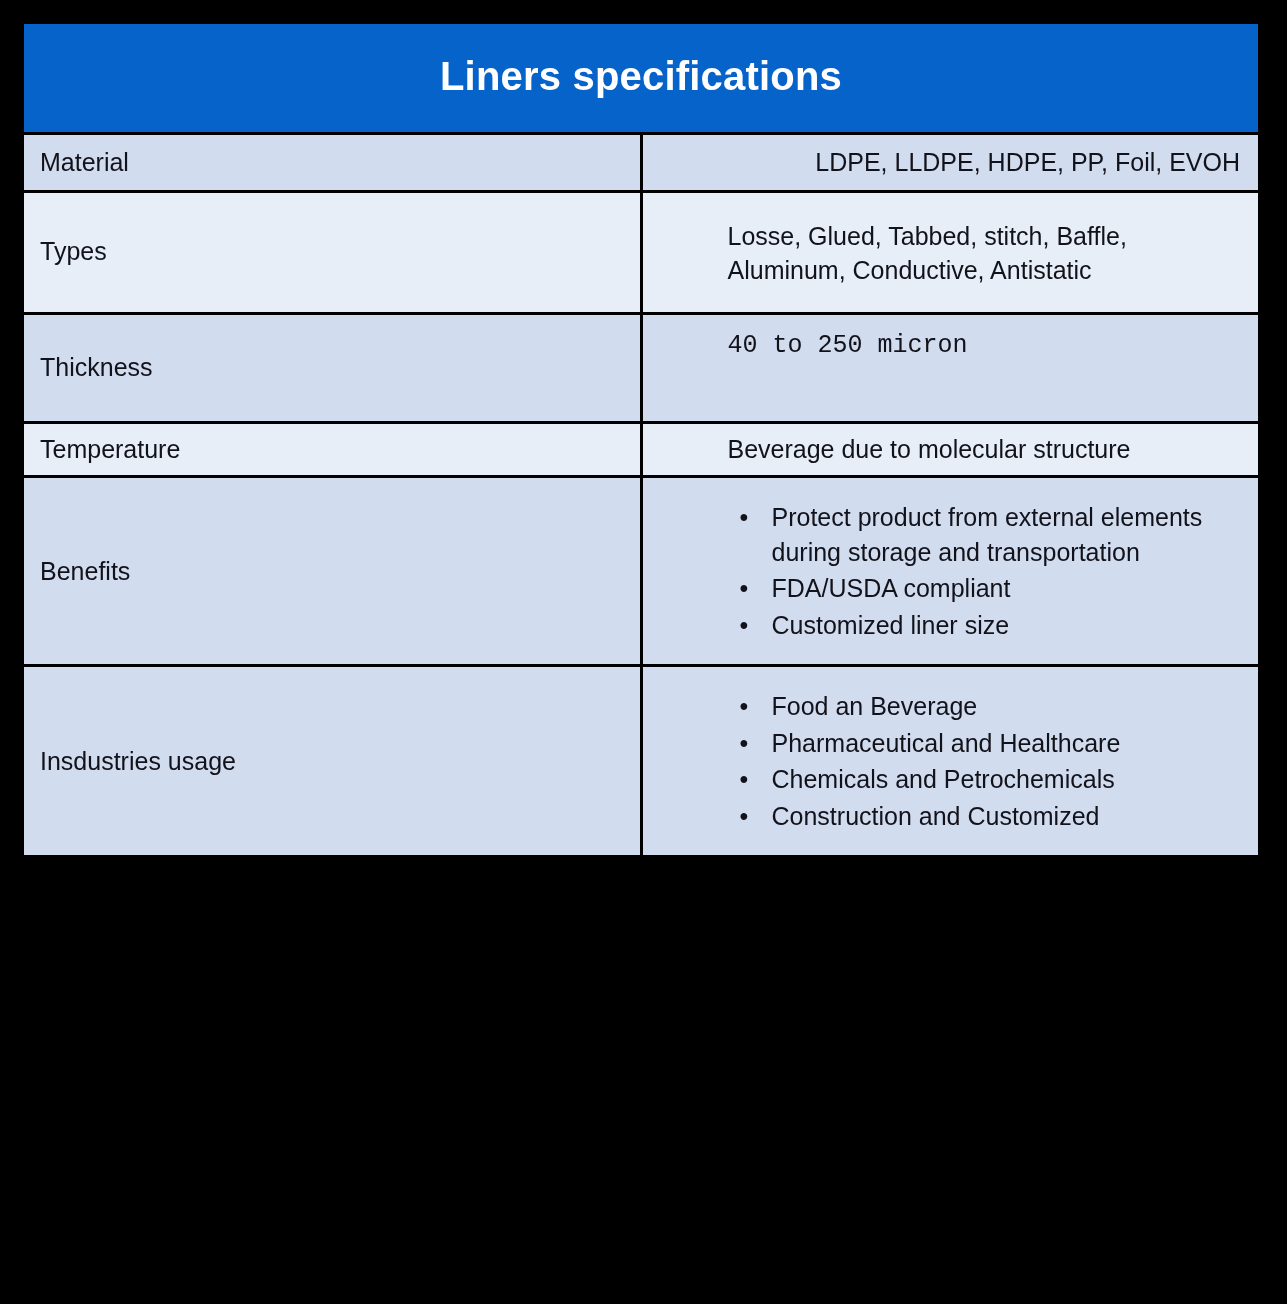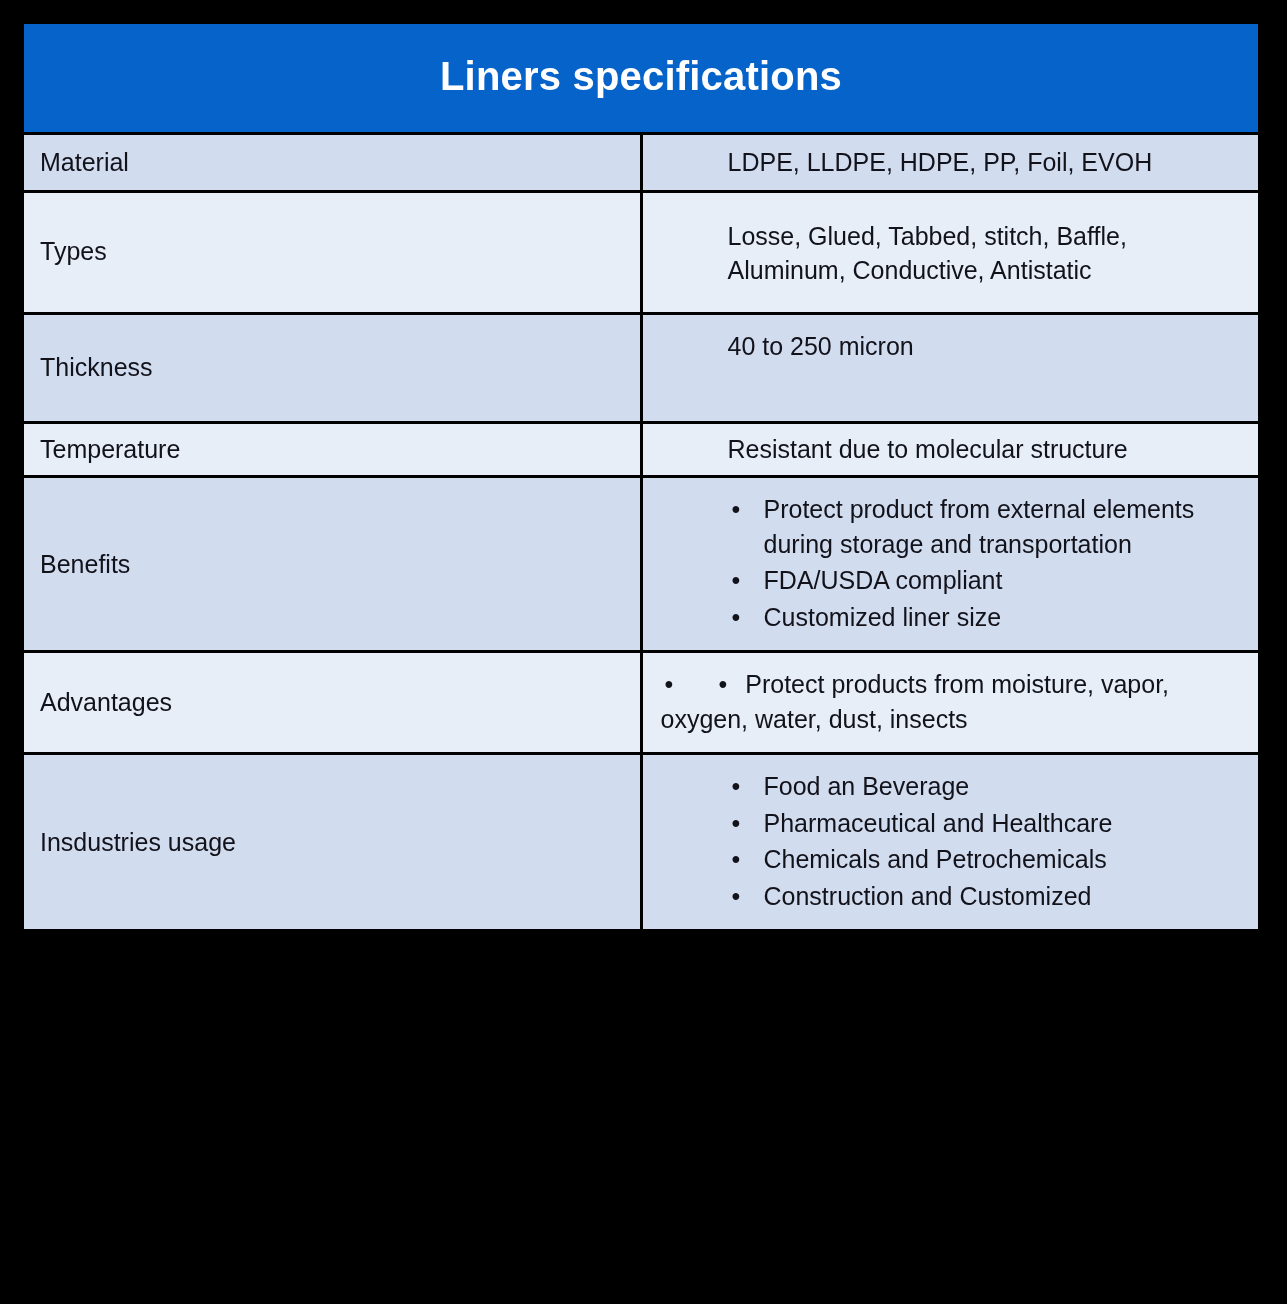--- a/index.html
+++ b/index.html
@@ -66,21 +66,21 @@
     padding: 14px 18px 14px 85px;
     box-sizing: border-box;
     line-height: 1.38;
     text-align: left;
   }
 
   .row-shade-a { background: #d2dcef; }
   .row-shade-b { background: #e7eef8; }
 
   .bullet-list {
-    margin: 0;
+    margin: 8px;
     padding: 0;
     list-style: none;
   }
   .bullet-list li {
     position: relative;
     padding-left: 36px;
     margin: 0 0 2px 0;
   }
   .bullet-list li::before {
     content: "\2022";
@@ -93,22 +93,22 @@
 
   
   .value-cell.flush { padding-left: 18px; }
   .bullet-list.no-hang li { padding-left: 0; text-indent: 0; }
   .bullet-list.no-hang li .blt {
     display: inline;
     margin-right: 18px;
     margin-left: 58px;
   }
 
-  .row-material .value-cell   { padding-top: 10px; padding-bottom: 10px; }
-  .row-thickness .value-cell  { padding-bottom: 58px; }
+  .row-material .value-cell   { padding-top: 10px; padding-bottom: 10px; text-align: right; }
+  .row-thickness .value-cell  { padding-bottom: 58px; font-family: Liberation Mono, monospace; }
   .row-types .value-cell      { padding-top: 26px; padding-bottom: 24px; margin-left: 39px; }
   .row-temperature .value-cell{ padding-top: 8px; padding-bottom: 8px; }
 </style>
 </head>
 <body>
 
 <div class="canvas">
   <table class="spec-table">
     <thead>
       <tr class="title-row">
@@ -127,42 +127,34 @@
         <td class="value-cell row-shade-b">Losse, Glued, Tabbed, stitch, Baffle, Aluminum, Conductive, Antistatic</td>
       </tr>
 
       <tr class="spec-row row-thickness">
         <td class="label-cell row-shade-a">Thickness</td>
         <td class="value-cell row-shade-a">40 to 250 micron</td>
       </tr>
 
       <tr class="spec-row row-temperature">
         <td class="label-cell row-shade-b">Temperature</td>
-        <td class="value-cell row-shade-b">Resistant due to molecular structure</td>
+        <td class="value-cell row-shade-b">Beverage due to molecular structure</td>
       </tr>
 
       <tr class="spec-row row-benefits">
         <td class="label-cell row-shade-a">Benefits</td>
         <td class="value-cell row-shade-a">
           <ul class="bullet-list">
             <li>Protect product from external elements during storage and transportation</li>
             <li>FDA/USDA compliant</li>
             <li>Customized liner size</li>
           </ul>
         </td>
       </tr>
 
-      <tr class="spec-row row-advantages">
-        <td class="label-cell row-shade-b">Advantages</td>
-        <td class="value-cell flush row-shade-b">
-          <ul class="bullet-list no-hang">
-            <li><span class="blt">•</span><span>Protect products from moisture, vapor, oxygen, water, dust, insects</span></li>
-          </ul>
-        </td>
-      </tr>
 
       <tr class="spec-row row-industries">
         <td class="label-cell row-shade-a">Insdustries usage</td>
         <td class="value-cell row-shade-a">
           <ul class="bullet-list">
             <li>Food an Beverage</li>
             <li>Pharmaceutical and Healthcare</li>
             <li>Chemicals and Petrochemicals</li>
             <li>Construction and Customized</li>
           </ul>

